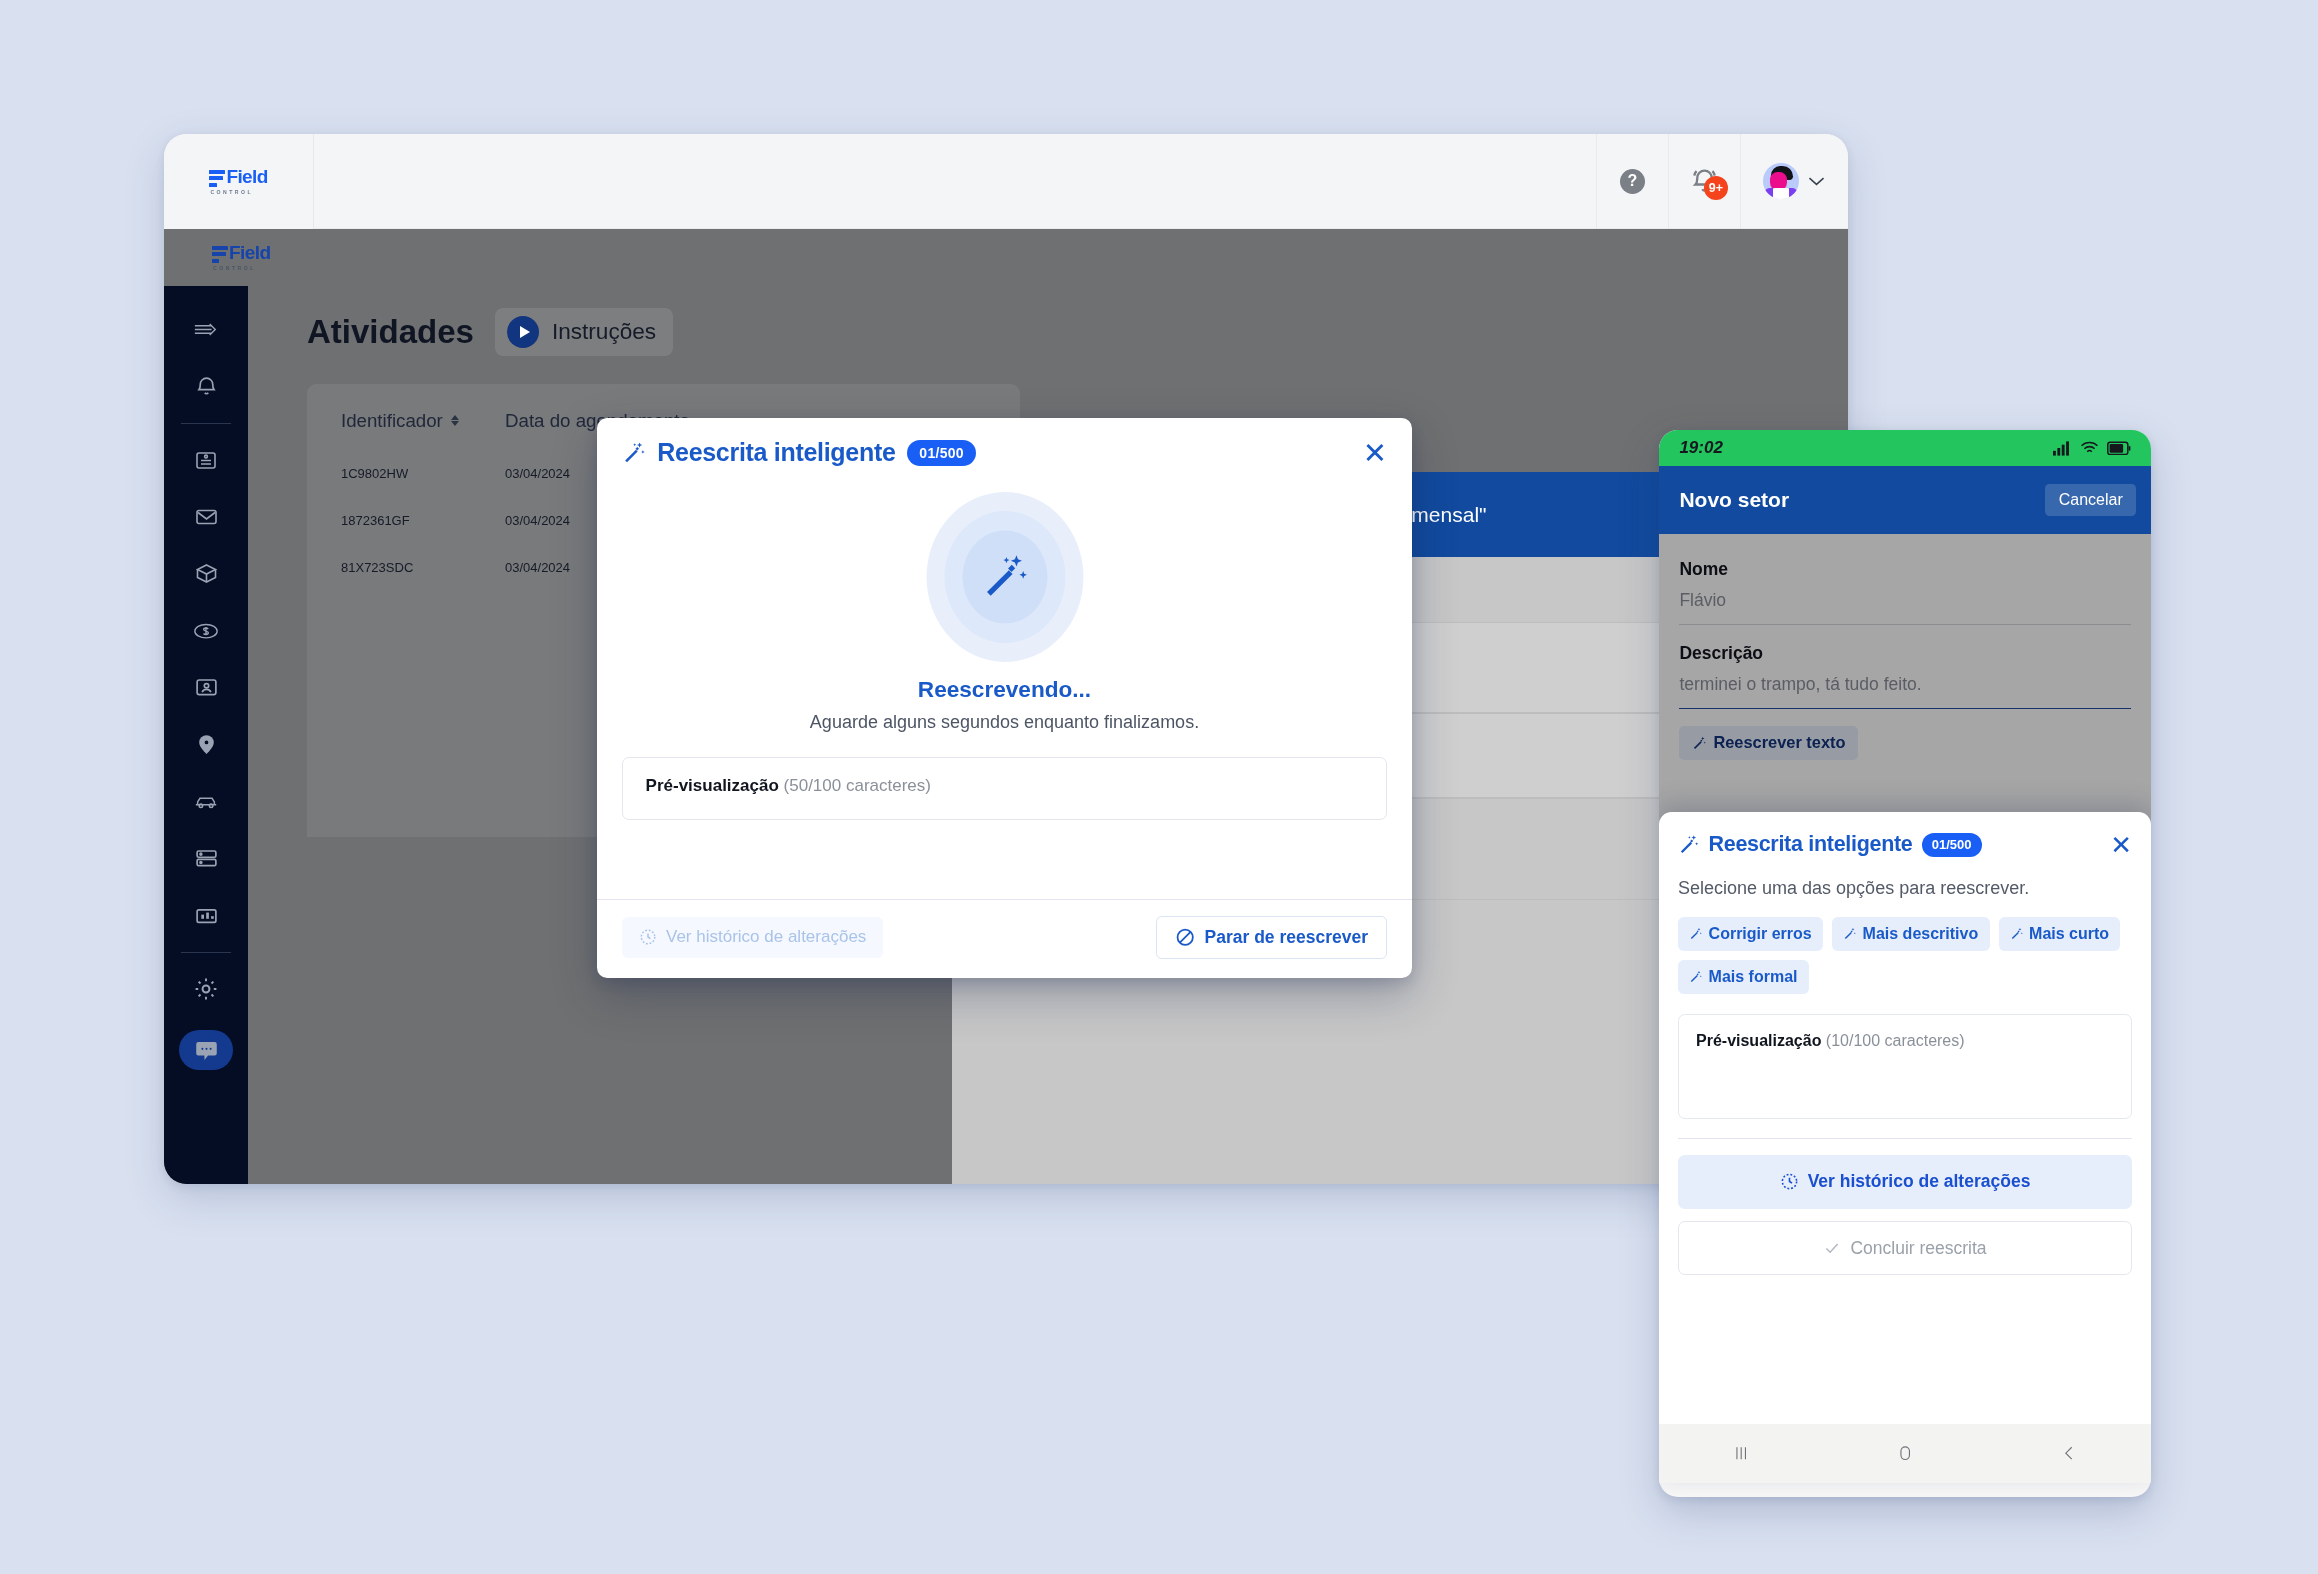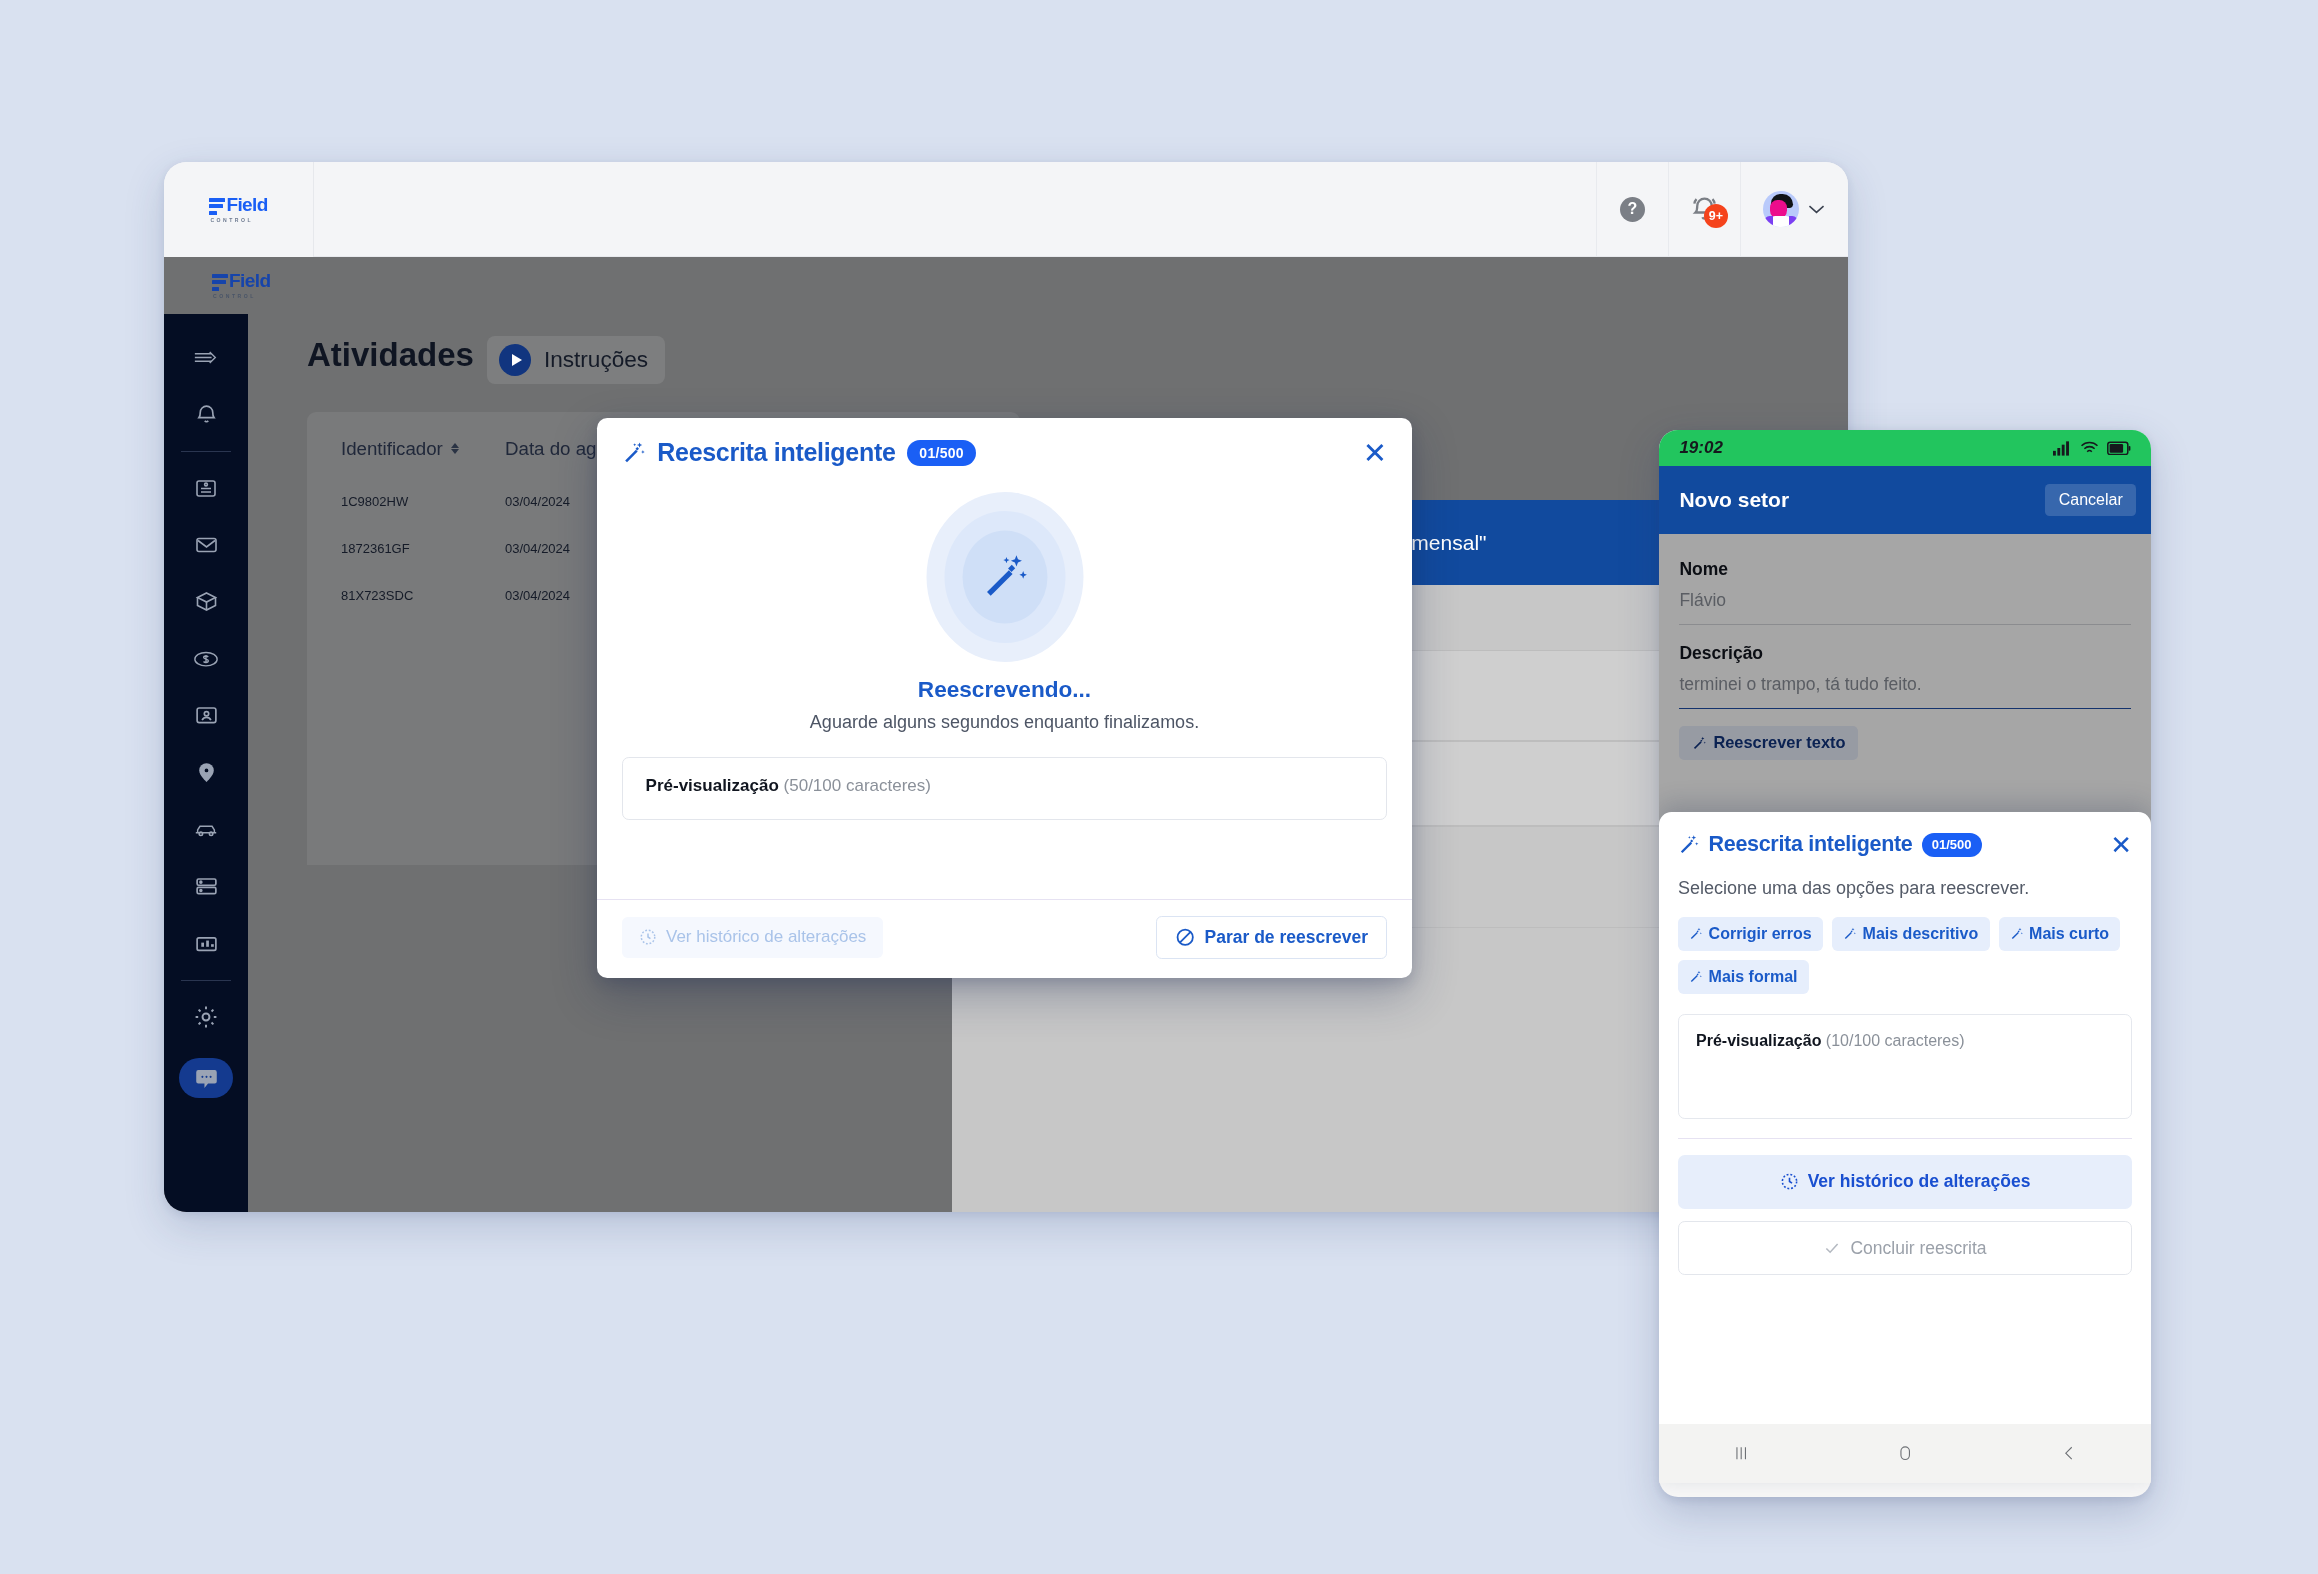--- a/index.html
+++ b/index.html
@@ -7,21 +7,21 @@
   body {
     background: #d9e1f0;
     font-family: "Liberation Sans", sans-serif;
     position: relative;
     overflow: hidden;
   }
 
   
   #tablet {
     position: absolute;
-    left: 164px; top: 162px;
+    left: 164px; top: 134px;
     width: 1684px; height: 1050px;
     background: #f4f5f7;
     border-radius: 22.6px;
     box-shadow: 0 14.7px 40px rgba(40,60,110,.18), 0 2.3px 8px rgba(40,60,110,.10);
     overflow: hidden;
   }
   #tablet-topbar {
     position: absolute; left: 0; top: 0; width: 100%; height: 95px;
     background: #f4f5f7;
     display: flex; align-items: center;
@@ -100,21 +100,21 @@
   .side-active {
     width: 54px; height: 40px; border-radius: 20px; background:#143a8f;
     display:flex; align-items:center; justify-content:center; margin-top: 12.5px;
   }
 
   #content-area {
     position:absolute; left: 84px; top: 57px; right: 0; bottom: 0;
     background: transparent;
   }
   #page-head {
-    display:flex; align-items:flex-start; gap: 13px; padding: 21.5px 0 0 59px;
+    display:flex; align-items:center; gap: 21px; padding: 21.5px 0 0 59px;
   }
   #page-title { font-size: 33px; font-weight: 600; color:#0f1522; }
   #instr-btn {
     display:flex; align-items:center; gap: 12.5px;
     background: rgba(255,255,255,.10);
     border-radius: 8px; padding: 8px 17px 8px 12.5px;
   }
   .play-circle {
     width: 32px; height: 32px; border-radius: 50%; background:#11357f;
     display:flex; align-items:center; justify-content:center;

